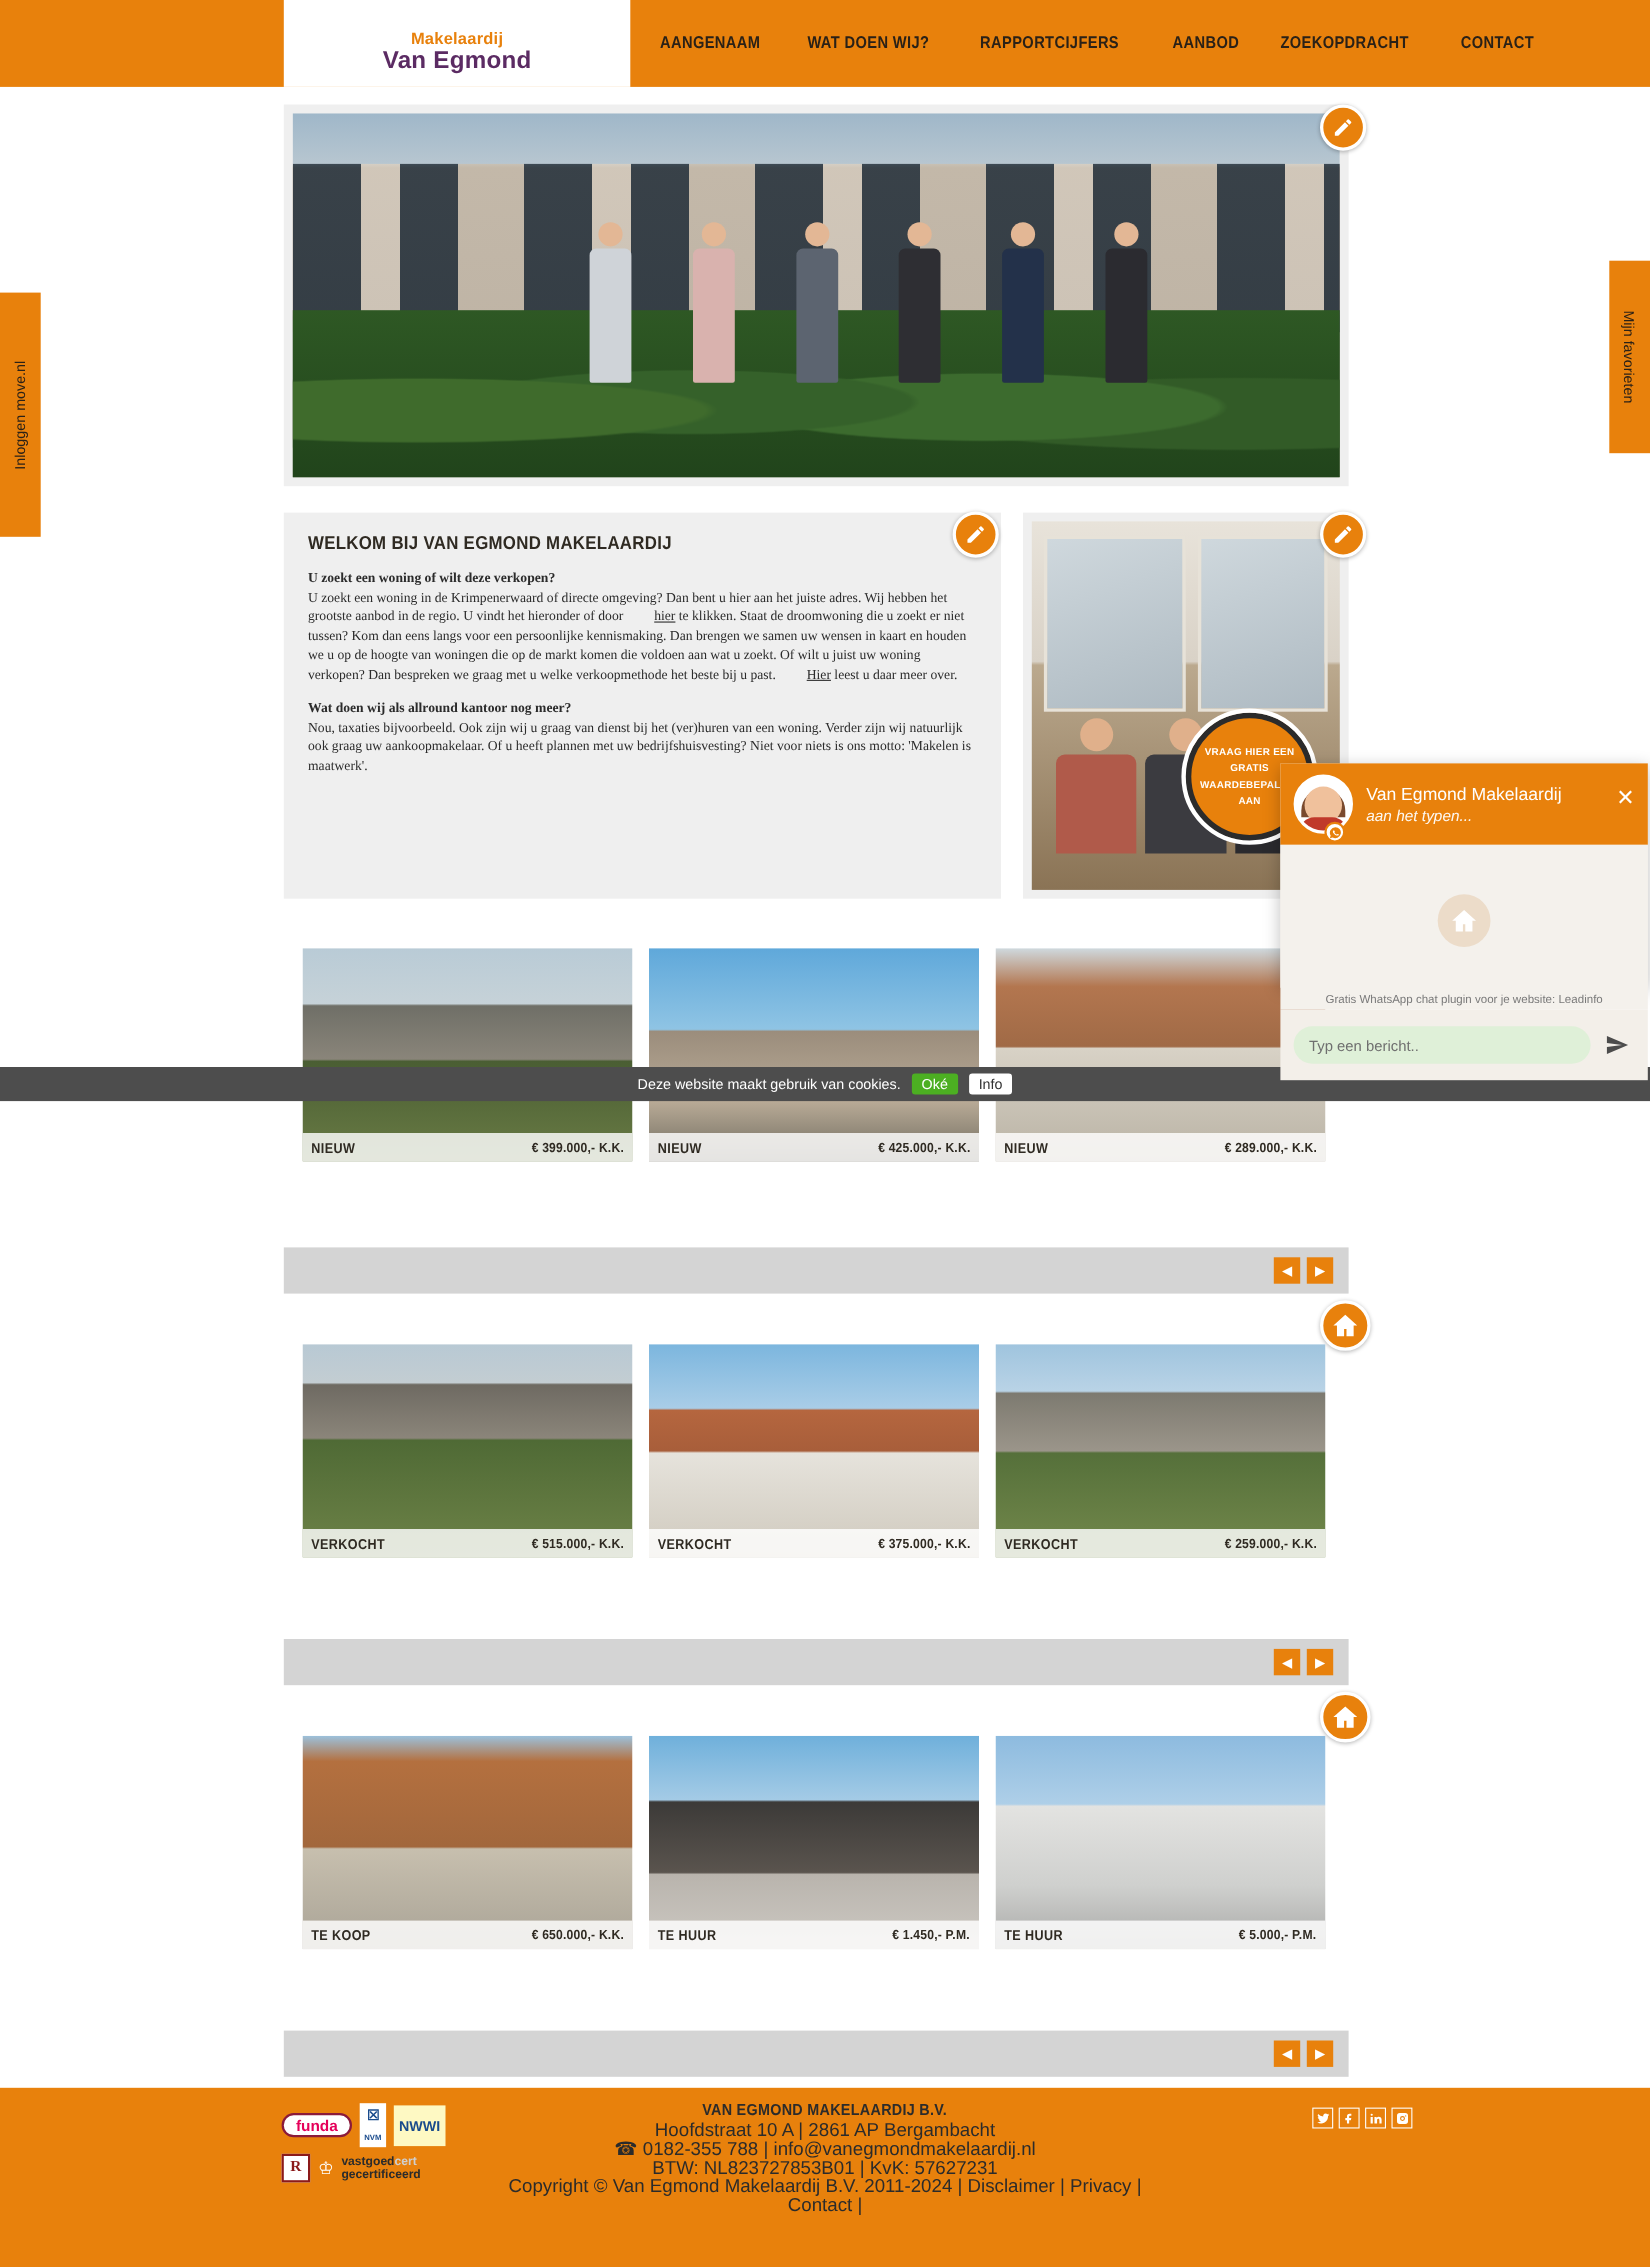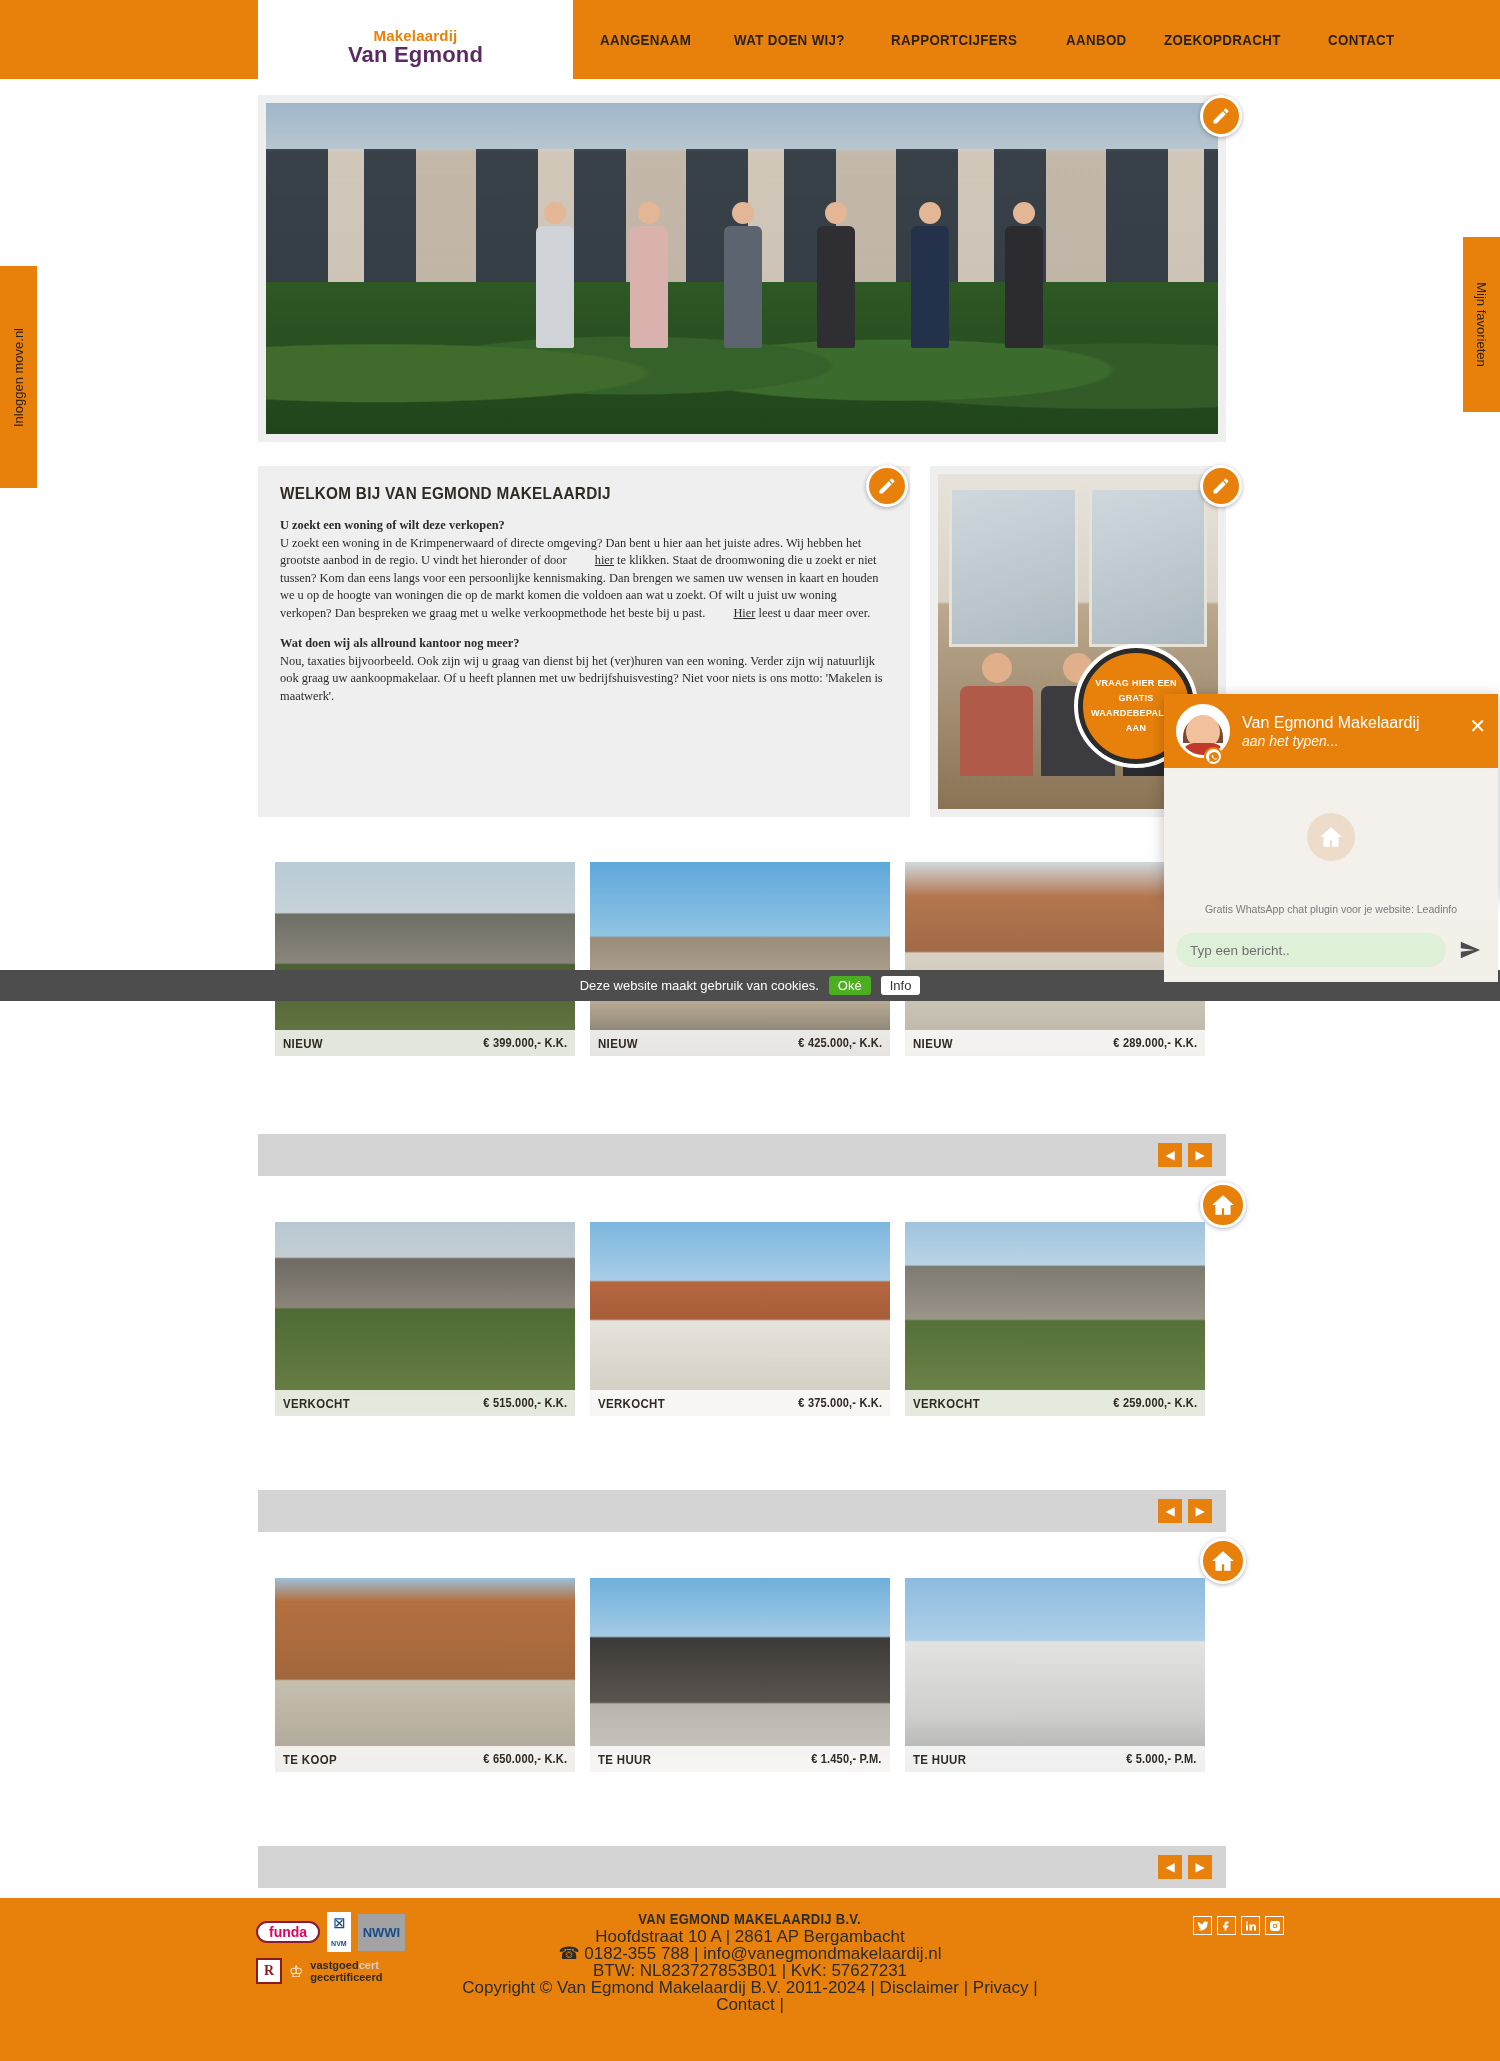--- a/index.html
+++ b/index.html
@@ -157,21 +157,21 @@
 
   
   .footer { position:absolute; left:0; top:1898px; width:1500px; height:163px; background:#E8810C; }
   .f-logos { position:absolute; left:256px; top:14px; width:220px; }
   .f-row { display:flex; align-items:center; gap:7px; margin-bottom:6px; }
   .funda { background:#fff; color:#E5005A; font-size:14px; font-weight:700; padding:1px 11px;
            border-radius:11px; border:2px solid #8b1a3a; }
   .nvm { background:#fff; padding:2px 4px; text-align:center; }
   .nvm .m { color:#1a4b8c; font-size:13px; font-weight:700; letter-spacing:-1px; }
   .nvm .t { color:#1a4b8c; font-size:7px; font-weight:700; }
-  .nwwi { background:#a3a3a3; color:#1a4b8c; font-size:13px; font-weight:700; padding:11px 5px;text-align:center; }
+  .nwwi { background:#fef9c3; color:#1a4b8c; font-size:13px; font-weight:700; padding:11px 5px;text-align:center; }
   .rbox { background:#fff; border:2px solid #8b1a1a; width:26px; height:26px;
           display:flex; align-items:center; justify-content:center; color:#8b1a1a; font-size:14px; font-weight:700;
           font-family:"Liberation Serif", serif; }
   .crown { color:#fff; font-size:16px; }
   .vgc { font-size:11px; font-weight:700; color:#2b2b2b; line-height:12px; }
   .vgc .g { color:#cfcfcf; }
 
   .f-center { position:absolute; left:0; right:0; top:12px; text-align:center; }
   .f-center .t1 { font-size:14.5px; font-weight:700; color:#2b2b2b; letter-spacing:.3px;
                   transform:scaleX(.9); display:inline-block; }

